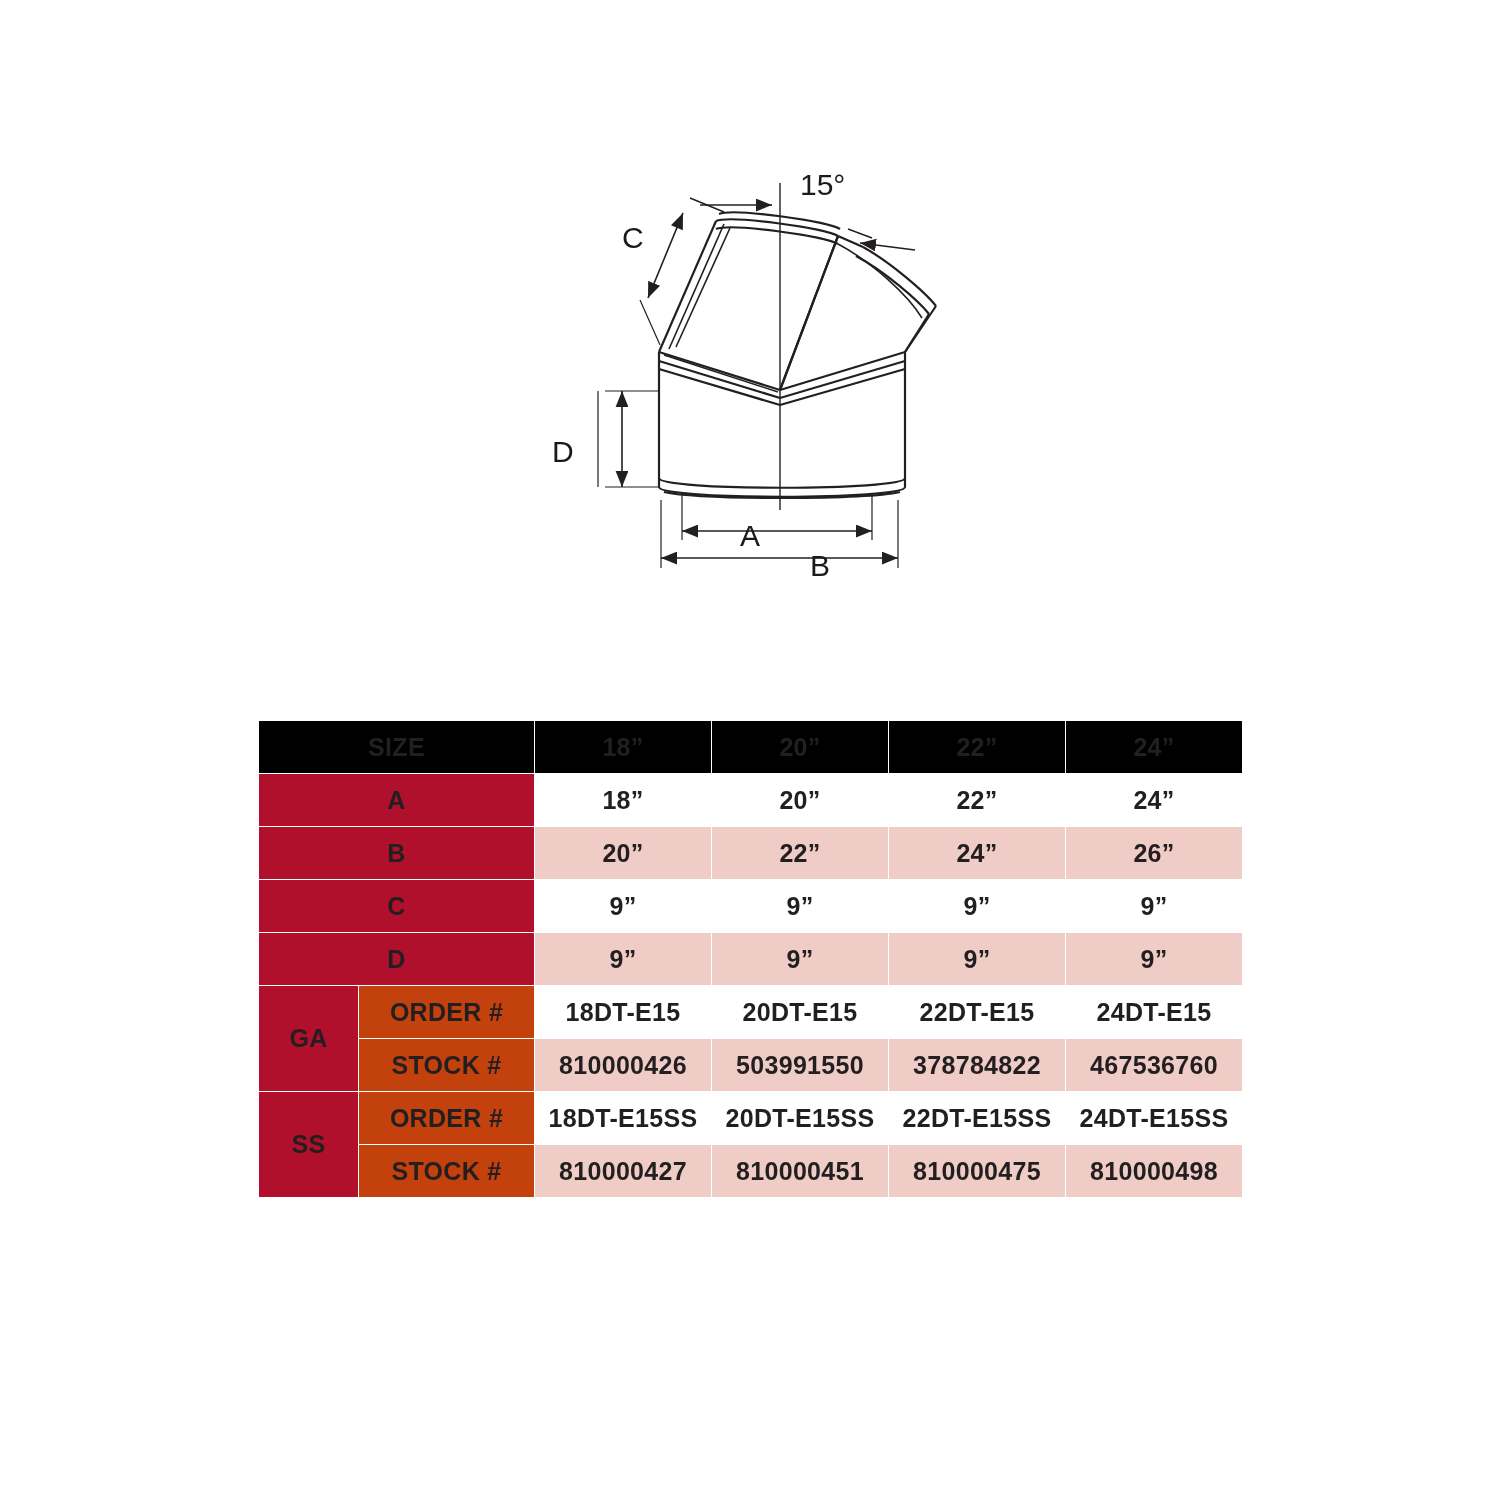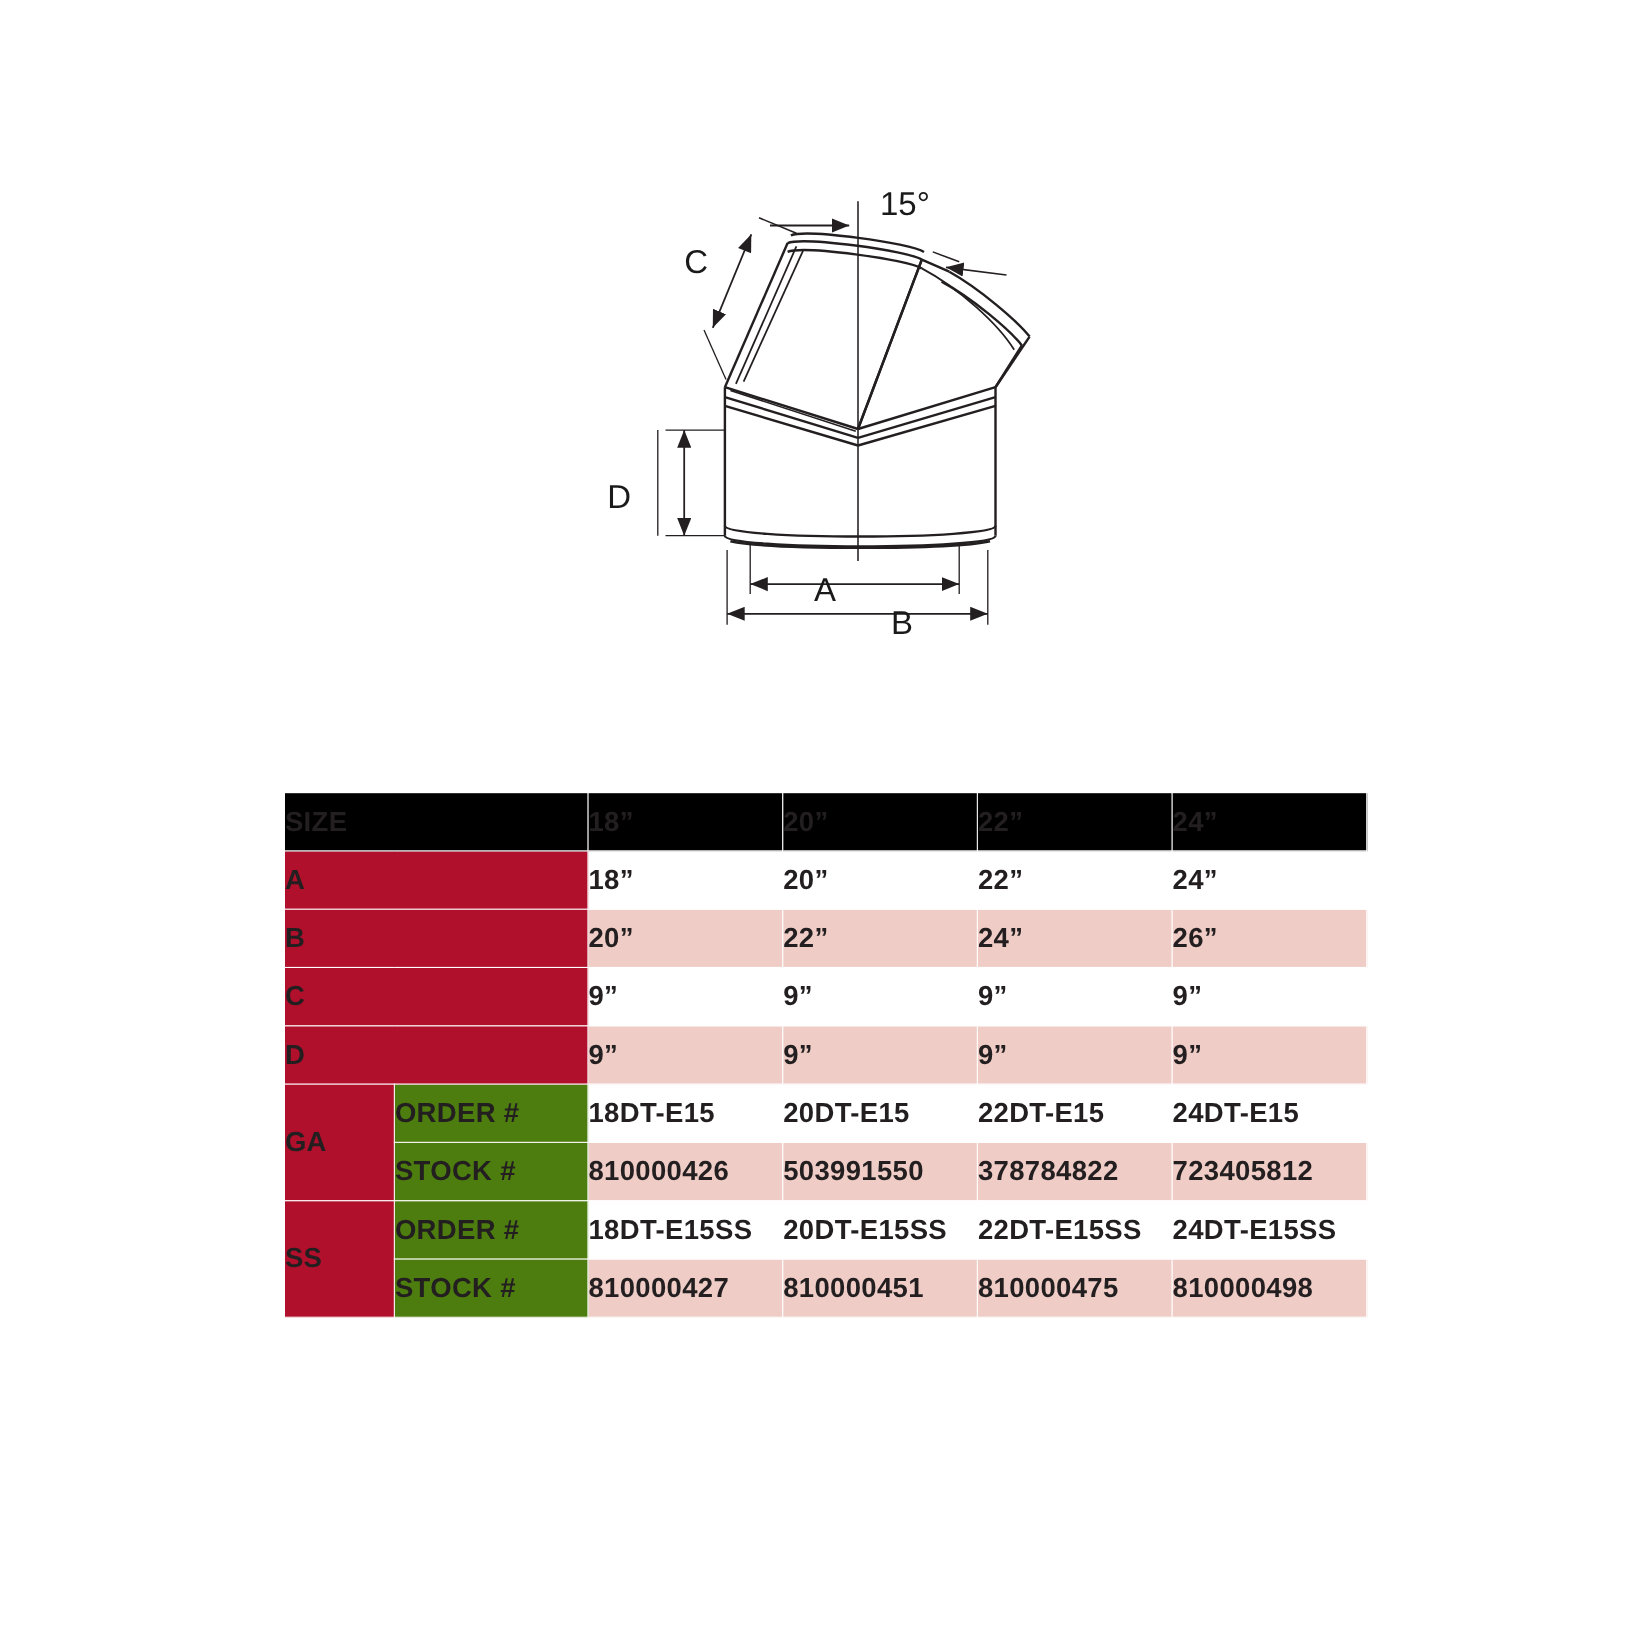--- a/index.html
+++ b/index.html
@@ -43,20 +43,21 @@
   }
   table.spec {
     border-collapse: collapse;
     width: 984px;
     table-layout: fixed;
   }
   table.spec td, table.spec th {
     border: 1px solid #ffffff;
     padding: 0;
     margin: 0;
+    text-align: center;
     vertical-align: middle;
     font-family: "Liberation Sans", sans-serif;
     font-weight: bold;
     font-size: 25px;
     color: #231f20;
     height: 52px;
     letter-spacing: 0.3px;
   }
   .hdr-black {
     background: #000000;
@@ -80,21 +81,21 @@
   .cell-pink {
     background: #efcdc6;
   }
   .gp-label {
     background: #b0102c;
     color: #ffffff;
     font-size: 27px;
     width: 100px;
   }
   .sub-label {
-    background: #4d7c0f;
+    background: #c2410c;
     color: #ffffff;
     font-size: 25px;
   }
   .num-cell {
     font-size: 26px;
   }
   .code-cell {
     font-size: 26px;
   }
 </style>
@@ -253,21 +254,21 @@
         <td class="cell-white code-cell">20DT-E15</td>
         <td class="cell-white code-cell">22DT-E15</td>
         <td class="cell-white code-cell">24DT-E15</td>
       </tr>
 
       <tr>
         <td class="sub-label">STOCK #</td>
         <td class="cell-pink code-cell">810000426</td>
         <td class="cell-pink code-cell">503991550</td>
         <td class="cell-pink code-cell">378784822</td>
-        <td class="cell-pink code-cell">723405812</td>
+        <td class="cell-pink code-cell">467536760</td>
       </tr>
 
       <tr>
         <td class="gp-label" rowspan="2">SS</td>
         <td class="sub-label">ORDER #</td>
         <td class="cell-white code-cell">18DT-E15SS</td>
         <td class="cell-white code-cell">20DT-E15SS</td>
         <td class="cell-white code-cell">22DT-E15SS</td>
         <td class="cell-white code-cell">24DT-E15SS</td>
       </tr>

